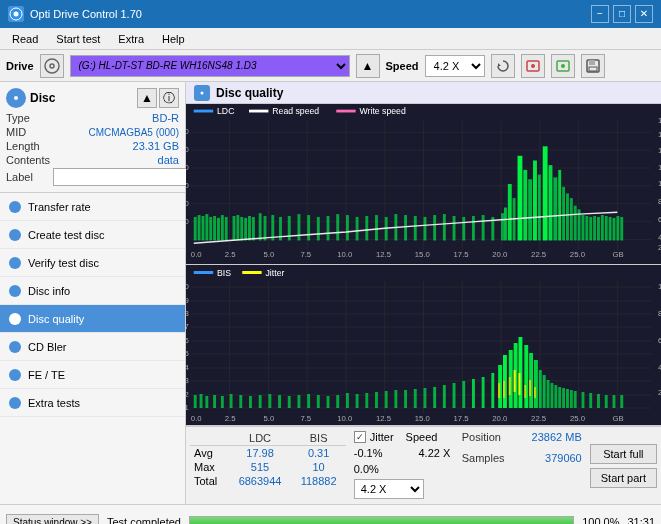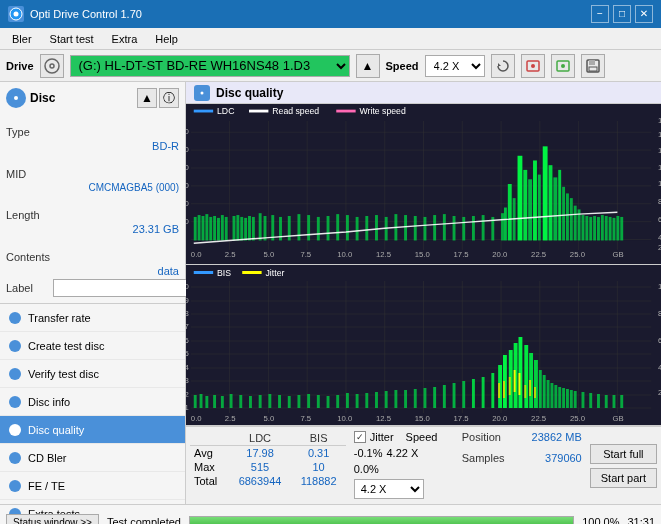--- a/index.html
+++ b/index.html
@@ -83,27 +83,28 @@
       align-items: center;
       padding: 0 6px;
       border-bottom: 1px solid #ccc;
       gap: 6px;
     }
     #drive-label {
       font-weight: bold;
       font-size: 11px;
     }
     #drive-select {
-      background: #22c55e;
+      background: #8b5cf6;
       border: 1px solid #aaa;
       height: 22px;
       padding: 1px 4px;
-      font-size: 13px;
+      font-size: 10px;
       flex: 1;
       max-width: 280px;
+      font-style: italic;
     }
     #speed-label { font-weight: bold; }
     #speed-select {
       background: white;
       border: 1px solid #aaa;
       height: 22px;
       padding: 1px 4px;
       font-size: 11px;
       width: 60px;
     }
@@ -158,21 +159,21 @@
       font-size: 9px;
     }
     .disc-field {
       display: flex;
       justify-content: space-between;
       align-items: center;
       margin-bottom: 2px;
       font-size: 11px;
     }
     .disc-field-label { color: #333; }
-    .disc-field-value { color: #1565c0; font-size: 11px; margin-top: 28px; }
+    .disc-field-value { color: #1565c0; font-size: 11px; }
     #label-input-row {
       display: flex;
       align-items: center;
       gap: 2px;
       margin-top: 2px;
     }
     #label-input {
       border: 1px solid #aaa;
       height: 18px;
       flex: 1;
@@ -425,21 +426,21 @@
   </div>
   <div id="title-bar-controls">
     <button class="title-btn">−</button>
     <button class="title-btn">□</button>
     <button class="title-btn close">✕</button>
   </div>
 </div>
 
 <div id="menu-bar">
   <div class="menu-item">
-      <span>Bler</span>
+      <span>Read</span>
     </div>
   <div class="menu-item">
       <span>Start test</span>
     </div>
   <div class="menu-item">
       <span>Extra</span>
     </div>
   <div class="menu-item">
       <span>Help</span>
     </div>
@@ -898,21 +899,21 @@
       </div>
 
       <div id="jitter-speed-area">
         <div class="jitter-row">
           <div class="checkbox-jitter">✓</div>
           <span>Jitter</span>
           <span style="margin-left:8px;">Speed</span>
         </div>
         <div class="jitter-row">
           <span>-0.1%</span>
-          <span style="margin-left:0;">4.22 X</span>
+          <span style="margin-left:32px;">4.22 X</span>
         </div>
         <div class="jitter-row">
           <span>0.0%</span>
         </div>
         <div class="jitter-row">
           <select id="speed-select-bottom">
             <option>4.2 X</option>
           </select>
         </div>
       </div>

